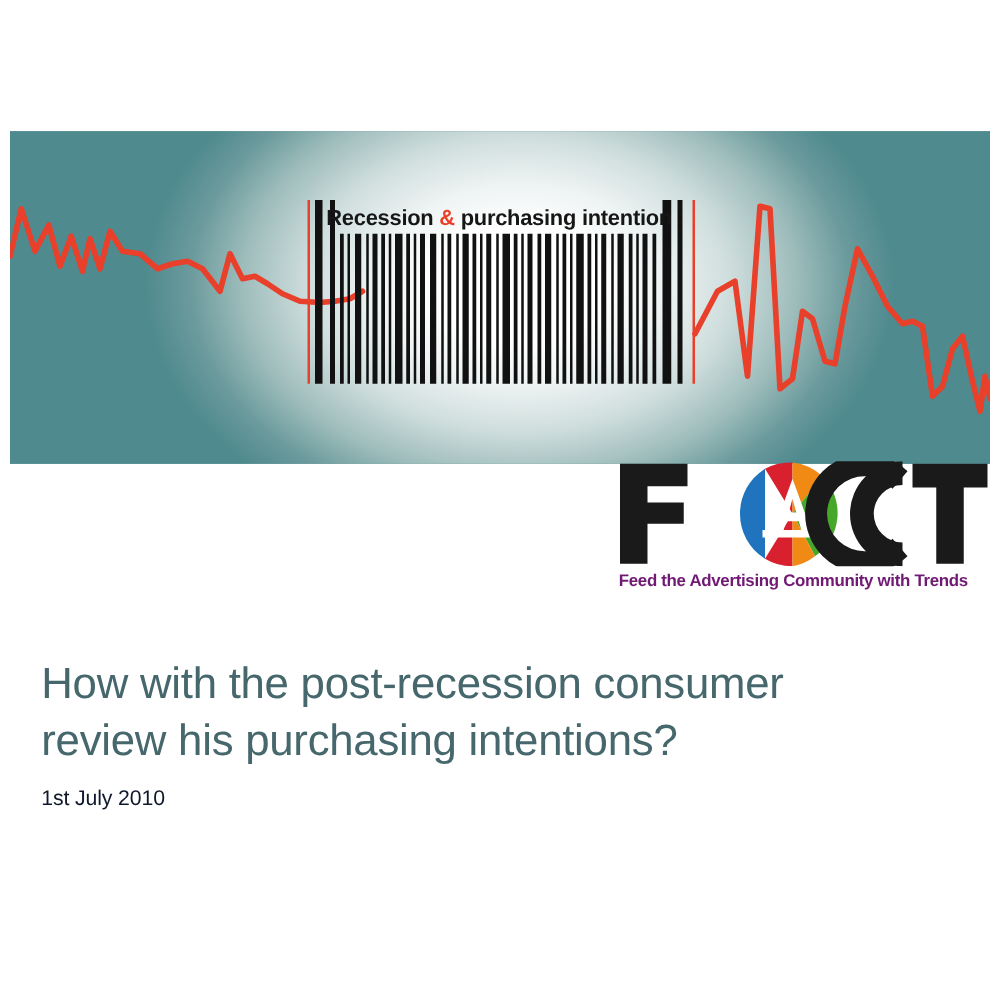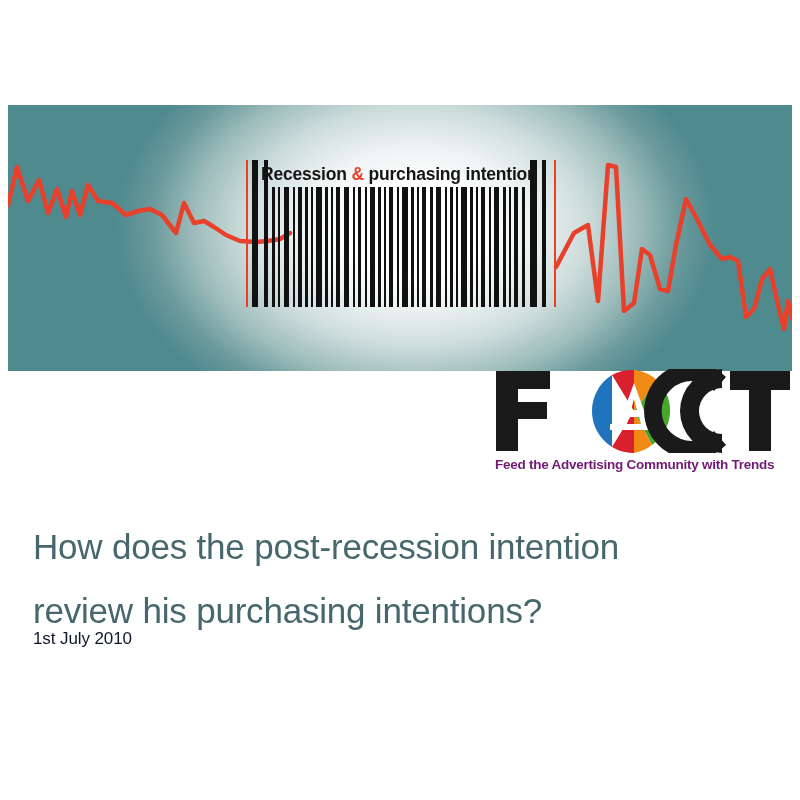--- a/index.html
+++ b/index.html
@@ -130,21 +130,21 @@
     left: 33px;
     top: 524px;
     width: 720px;
     font-family: "Liberation Sans", sans-serif;
     font-weight: normal;
     font-size: 35px;
     line-height: 46px;
     color: #46676c;
     letter-spacing: -0.2px;
   }
-  .headline .line2 { display: block; margin-top: 18px; }
+  .headline .line2 { display: block; }
 
   .subdate {
     position: absolute;
     left: 33px;
     top: 628px;
     font-family: "Liberation Sans", sans-serif;
     font-weight: normal;
     font-size: 17px;
     line-height: 22px;
     color: #0f172a;
@@ -270,19 +270,19 @@
 
       <g>
         <path fill="#1a1a1a" d="M238,2 L298,2 L298,21 L279,21 L279,82 L257,82 L257,21 L238,21 Z"></path>
       </g>
     </svg>
 
     <div class="logo-tagline">Feed the Advertising Community with Trends</div>
   </div>
 
   <div class="headline">
-    <span class="line1">How does the post-recession intention</span>
+    <span class="line1">How with the post-recession consumer</span>
     <span class="line2">review his purchasing intentions?</span>
   </div>
 
   <div class="subdate">1st July 2010</div>
 
 </div>
 
 </body></html>

